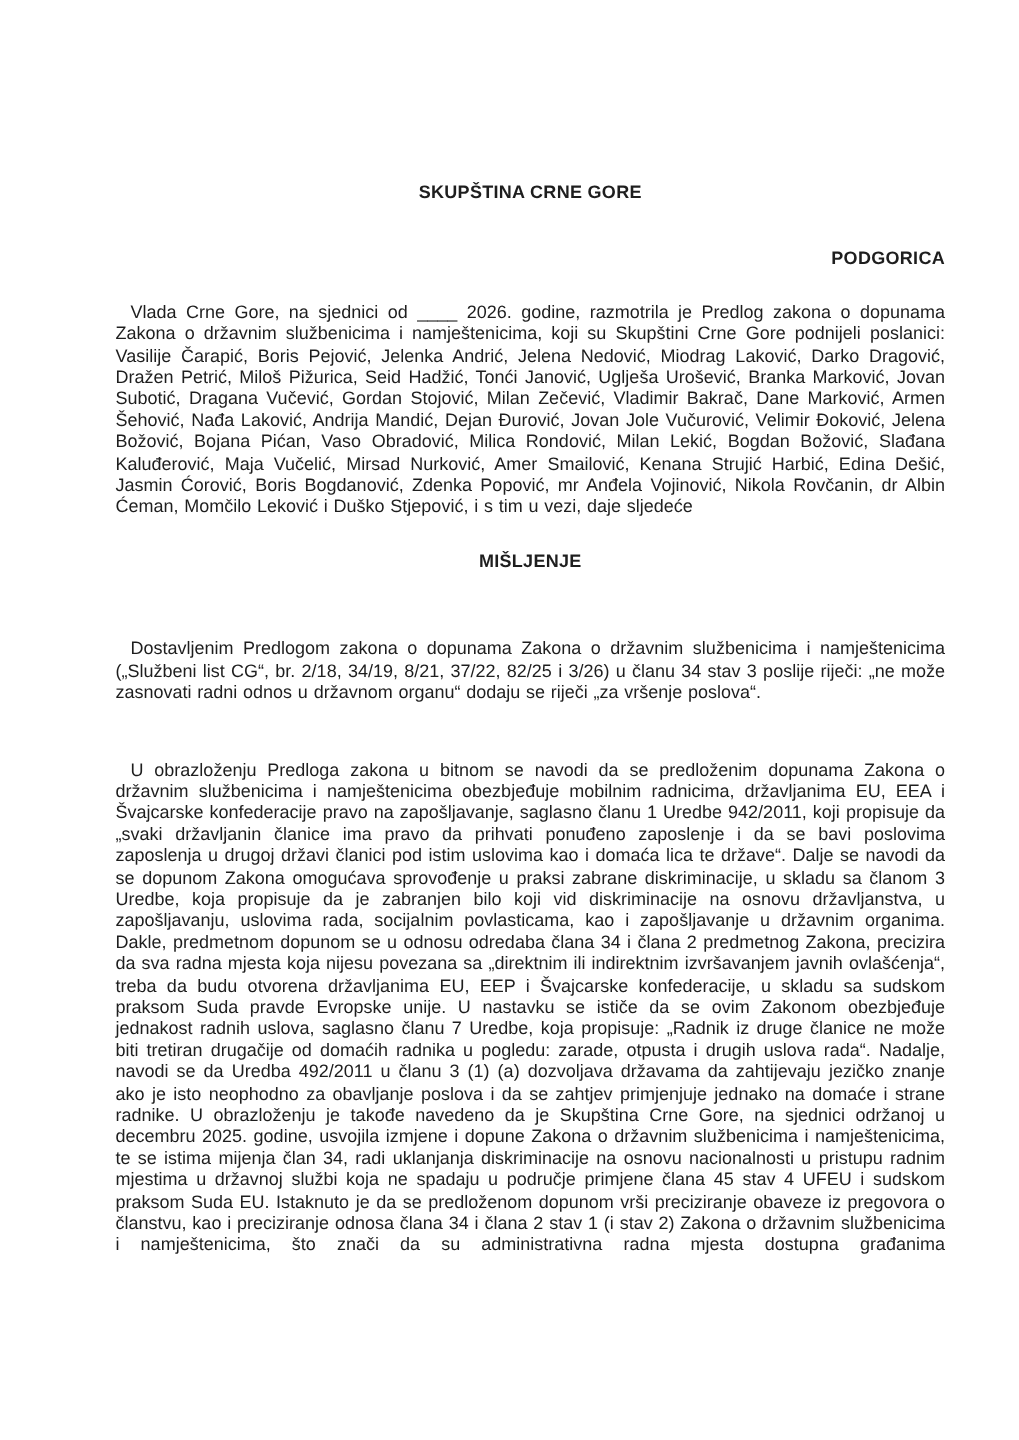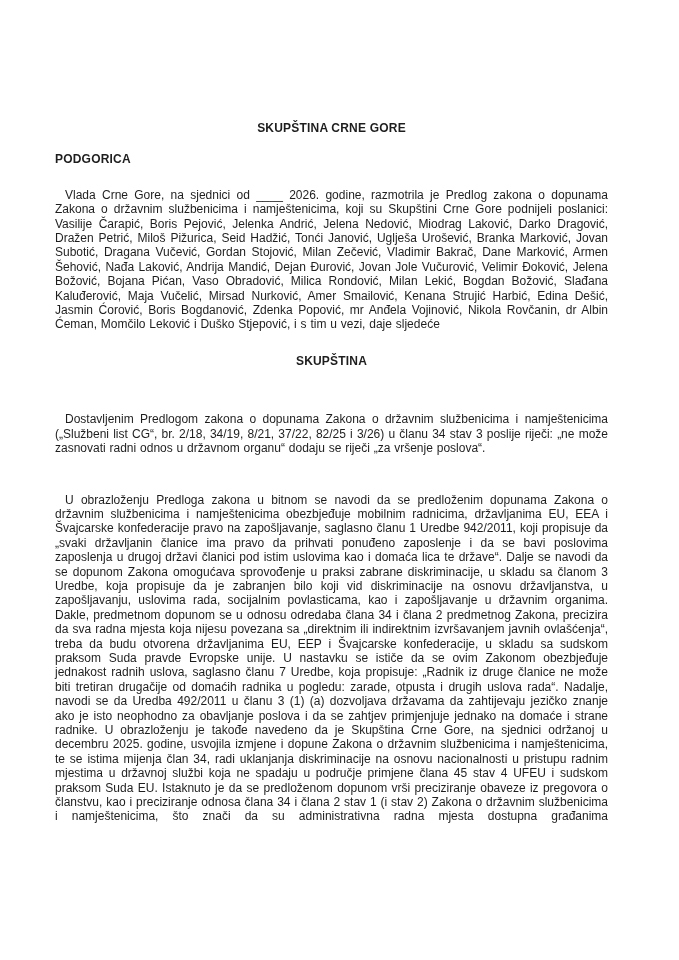--- a/index.html
+++ b/index.html
@@ -9,33 +9,33 @@
     height: 960px;
     background: #ffffff;
     font-family: "Liberation Sans", sans-serif;
     font-size: 12px;
     line-height: 14.4px;
     color: #1e1e1e;
     overflow: hidden;
   }
   .content {
     position: absolute;
-    left: 55px;
+    left: 77px;
     top: 121px;
     width: 553px;
   }
   .institution {
     text-align: center;
     font-weight: bold;
     letter-spacing: 0.2px;
   }
   .city {
-    text-align: left;
+    text-align: right;
     font-weight: bold;
-    margin-top: 17px;
+    margin-top: 30px;
     letter-spacing: 0.2px;
   }
   .para {
     text-align: justify;
     text-indent: 10px;
     word-spacing: 0.5px;
   }
   .p-intro { margin-top: 21px; }
   .opinion-heading {
     text-align: center;
@@ -54,20 +54,20 @@
 
 <div class="page">
   <div class="content">
 
     <div class="institution">SKUPŠTINA CRNE GORE</div>
 
     <div class="city">PODGORICA</div>
 
     <p class="para p-intro">Vlada Crne Gore, na sjednici od ____ 2026. godine, razmotrila je Predlog zakona o dopunama Zakona o državnim službenicima i namještenicima, koji su Skupštini Crne Gore podnijeli poslanici: Vasilije Čarapić, Boris Pejović, Jelenka Andrić, Jelena Nedović, Miodrag Laković, Darko Dragović, Dražen Petrić, Miloš Pižurica, Seid Hadžić, Tonći Janović, Uglješa Urošević, Branka Marković, Jovan Subotić, Dragana Vučević, Gordan Stojović, Milan Zečević, Vladimir Bakrač, Dane Marković, Armen Šehović, Nađa Laković, Andrija Mandić, Dejan Đurović, Jovan Jole Vučurović, Velimir Đoković, Jelena Božović, Bojana Pićan, Vaso Obradović, Milica Rondović, Milan Lekić, Bogdan Božović, Slađana Kaluđerović, Maja Vučelić, Mirsad Nurković, Amer Smailović, Kenana Strujić Harbić, Edina Dešić, Jasmin Ćorović, Boris Bogdanović, Zdenka Popović, mr Anđela Vojinović, Nikola Rovčanin, dr Albin Ćeman, Momčilo Leković i Duško Stjepović, i s tim u vezi, daje sljedeće</p>
 
-    <div class="opinion-heading">SKUPŠTINA</div>
+    <div class="opinion-heading">MIŠLJENJE</div>
 
     <p class="para p-subject">Dostavljenim Predlogom zakona o dopunama Zakona o državnim službenicima i namještenicima („Službeni list CG“, br. 2/18, 34/19, 8/21, 37/22, 82/25 i 3/26) u članu 34 stav 3 poslije riječi: „ne može zasnovati radni odnos u državnom organu“ dodaju se riječi „za vršenje poslova“.</p>
 
     <p class="para p-explanation">U obrazloženju Predloga zakona u bitnom se navodi da se predloženim dopunama Zakona o državnim službenicima i namještenicima obezbjeđuje mobilnim radnicima, državljanima EU, EEA i Švajcarske konfederacije pravo na zapošljavanje, saglasno članu 1 Uredbe 942/2011, koji propisuje da „svaki državljanin članice ima pravo da prihvati ponuđeno zaposlenje i da se bavi poslovima zaposlenja u drugoj državi članici pod istim uslovima kao i domaća lica te države“. Dalje se navodi da se dopunom Zakona omogućava sprovođenje u praksi zabrane diskriminacije, u skladu sa članom 3 Uredbe, koja propisuje da je zabranjen bilo koji vid diskriminacije na osnovu državljanstva, u zapošljavanju, uslovima rada, socijalnim povlasticama, kao i zapošljavanje u državnim organima. Dakle, predmetnom dopunom se u odnosu odredaba člana 34 i člana 2 predmetnog Zakona, precizira da sva radna mjesta koja nijesu povezana sa „direktnim ili indirektnim izvršavanjem javnih ovlašćenja“, treba da budu otvorena državljanima EU, EEP i Švajcarske konfederacije, u skladu sa sudskom praksom Suda pravde Evropske unije. U nastavku se ističe da se ovim Zakonom obezbjeđuje jednakost radnih uslova, saglasno članu 7 Uredbe, koja propisuje: „Radnik iz druge članice ne može biti tretiran drugačije od domaćih radnika u pogledu: zarade, otpusta i drugih uslova rada“. Nadalje, navodi se da Uredba 492/2011 u članu 3 (1) (a) dozvoljava državama da zahtijevaju jezičko znanje ako je isto neophodno za obavljanje poslova i da se zahtjev primjenjuje jednako na domaće i strane radnike. U obrazloženju je takođe navedeno da je Skupština Crne Gore, na sjednici održanoj u decembru 2025. godine, usvojila izmjene i dopune Zakona o državnim službenicima i namještenicima, te se istima mijenja član 34, radi uklanjanja diskriminacije na osnovu nacionalnosti u pristupu radnim mjestima u državnoj službi koja ne spadaju u područje primjene člana 45 stav 4 UFEU i sudskom praksom Suda EU. Istaknuto je da se predloženom dopunom vrši preciziranje obaveze iz pregovora o članstvu, kao i preciziranje odnosa člana 34 i člana 2 stav 1 (i stav 2) Zakona o državnim službenicima i namještenicima, što znači da su administrativna radna mjesta dostupna građanima</p>
 
   </div>
 </div>
 
 </body></html>

